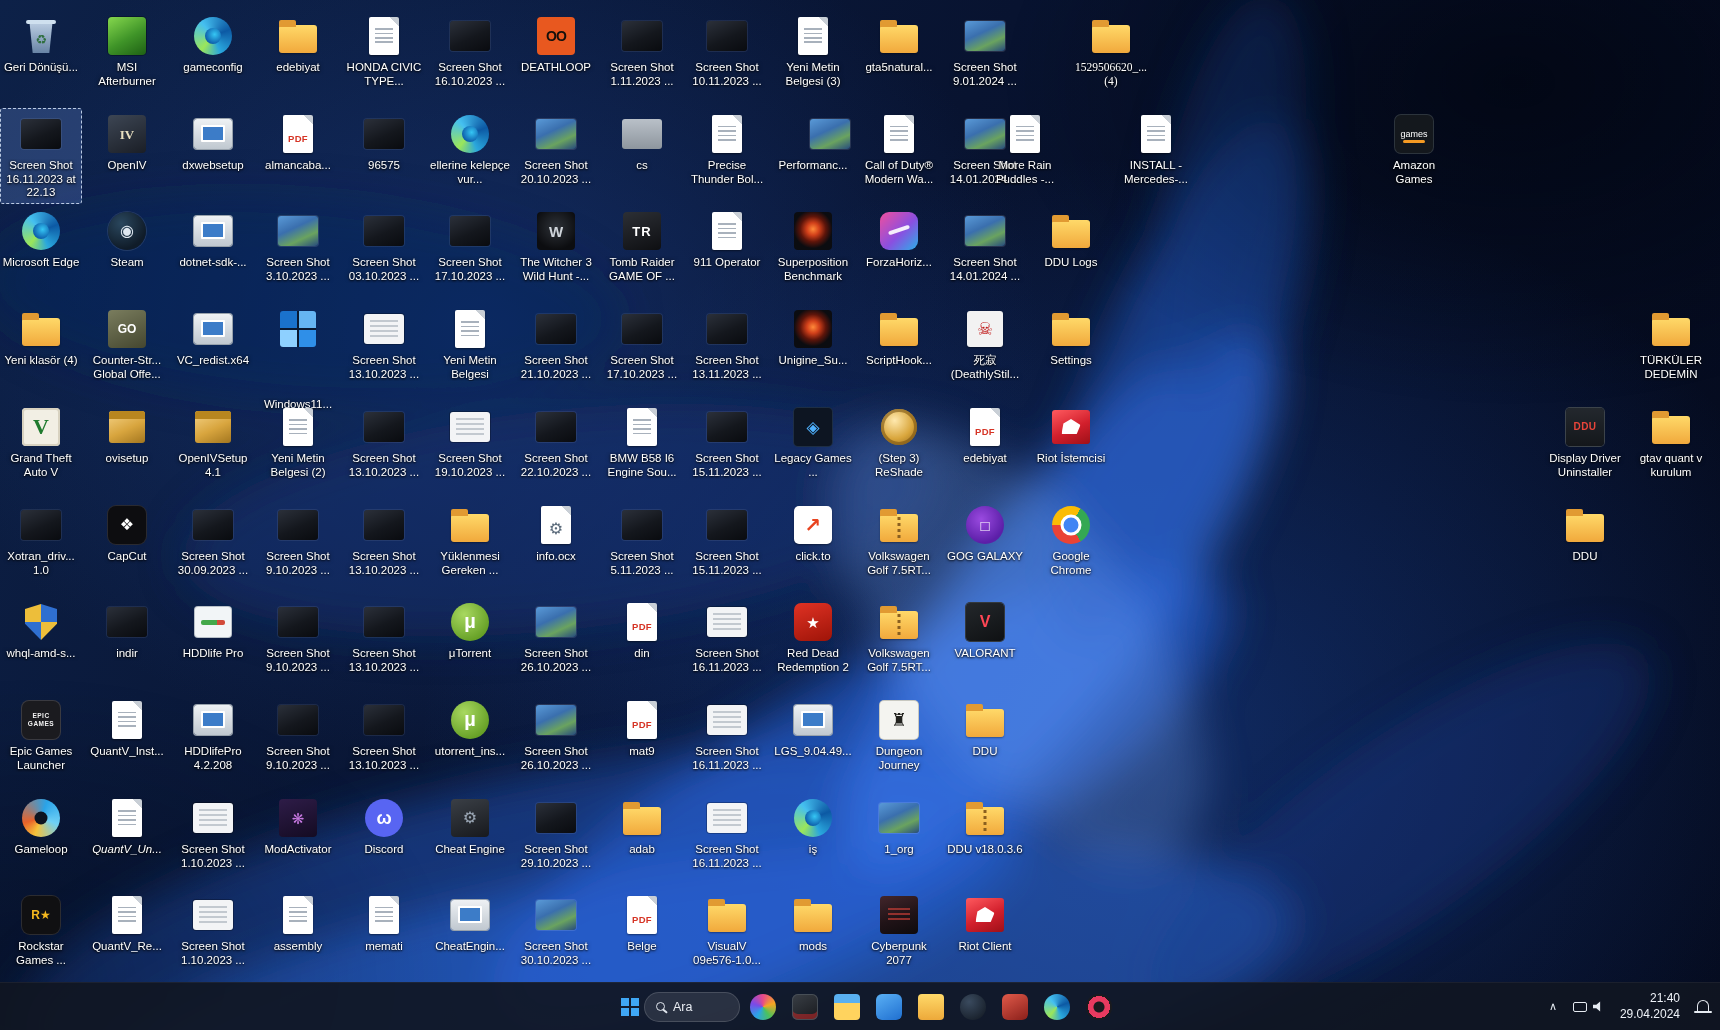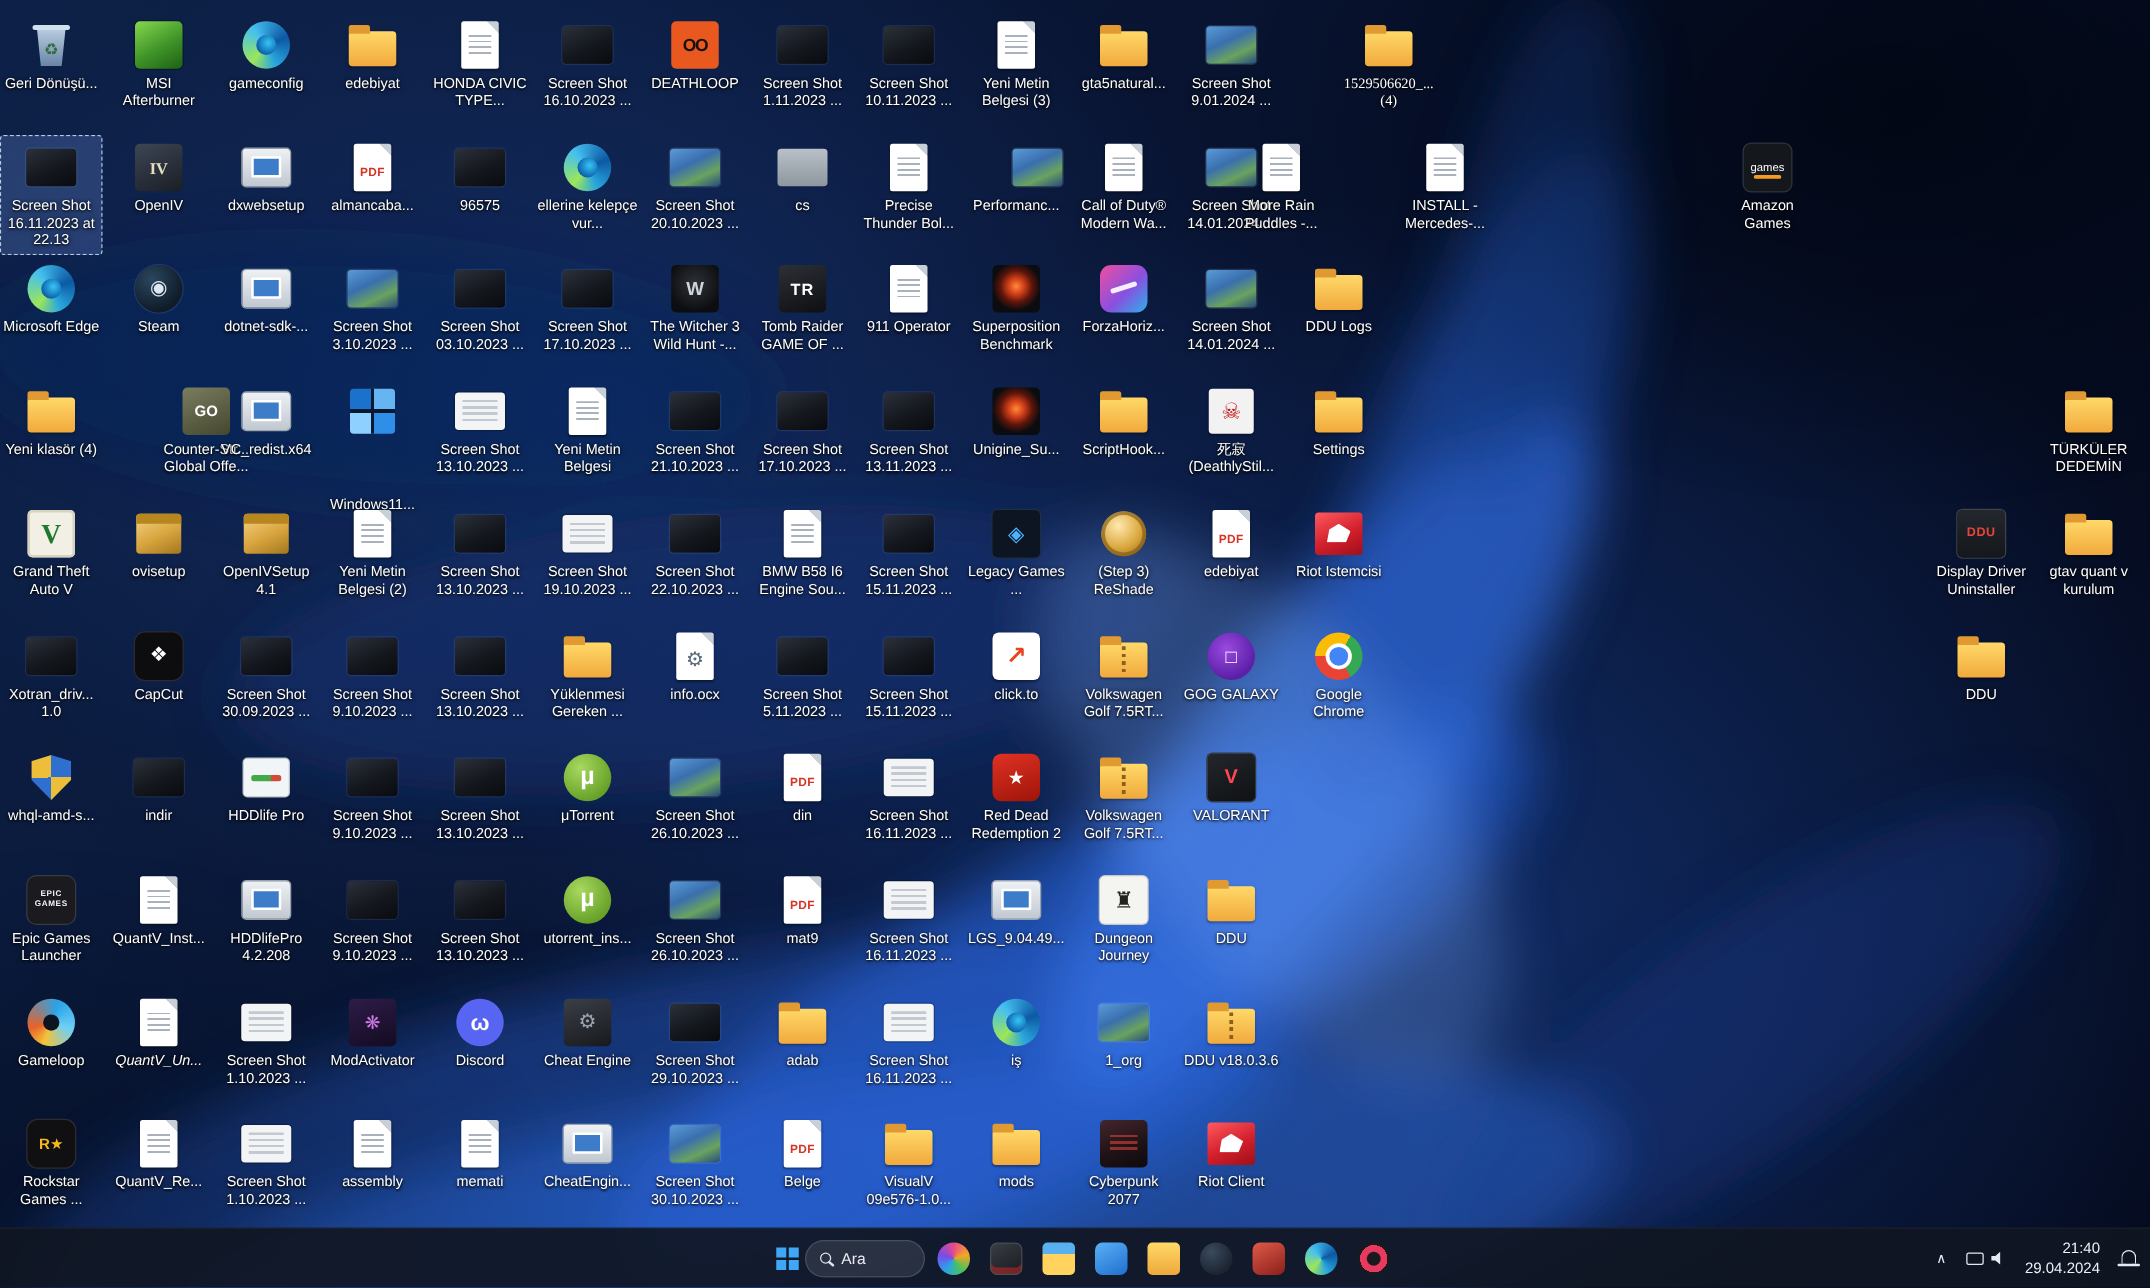--- a/index.html
+++ b/index.html
@@ -504,21 +504,21 @@
           <span class="glyph"></span>
         </div>
         <div class="lbl">DDU Logs</div>
       </div>
       <div class="desk-icon" style="left: 0px; top: 303px;">
         <div class="ico t-folder">
           <span class="glyph"></span>
         </div>
         <div class="lbl">Yeni klasör (4)</div>
       </div>
-      <div class="desk-icon" style="left: 86px; top: 303px; margin-left: 38px;">
+      <div class="desk-icon" style="left: 86px; top: 303px;">
         <div class="ico t-csgo">
           <span class="glyph">GO</span>
         </div>
         <div class="lbl">Counter-Str... Global Offe...</div>
       </div>
       <div class="desk-icon" style="left: 172px; top: 303px;">
         <div class="ico t-setup">
           <span class="glyph"></span>
         </div>
         <div class="lbl">VC_redist.x64</div>

